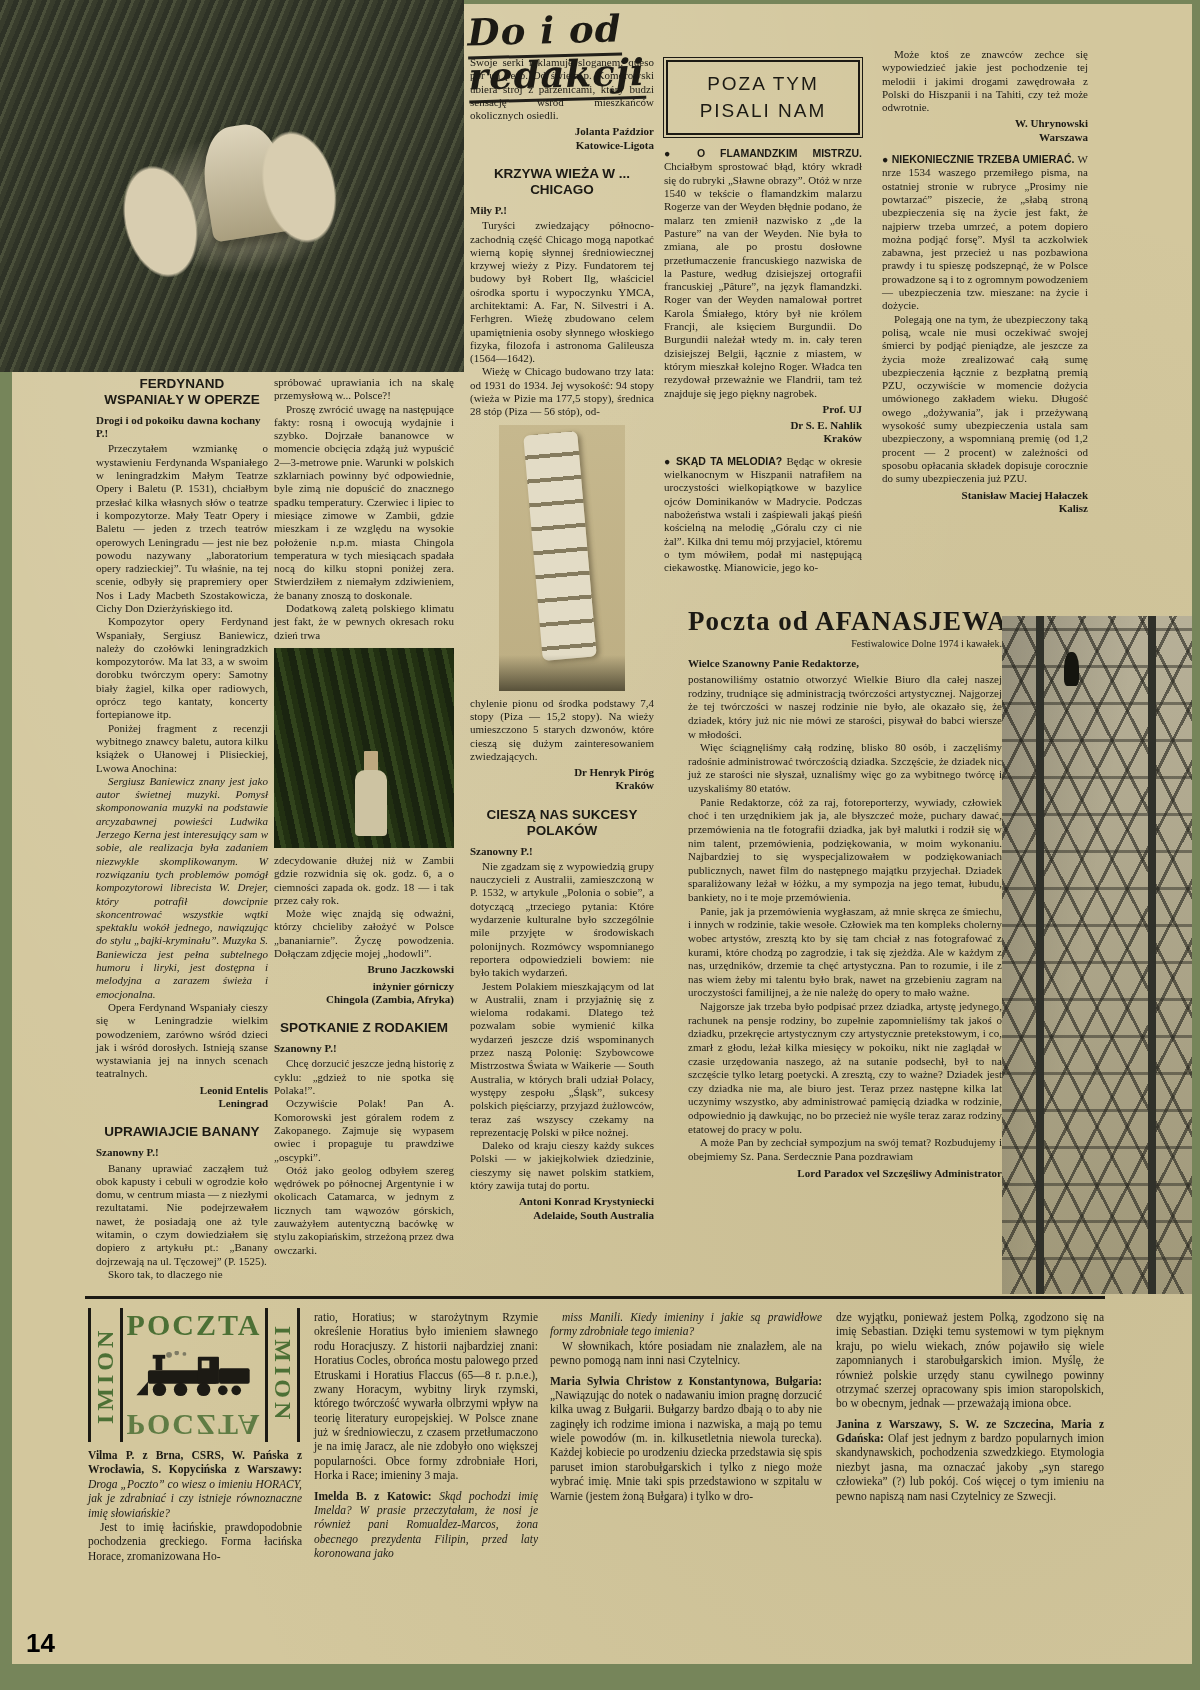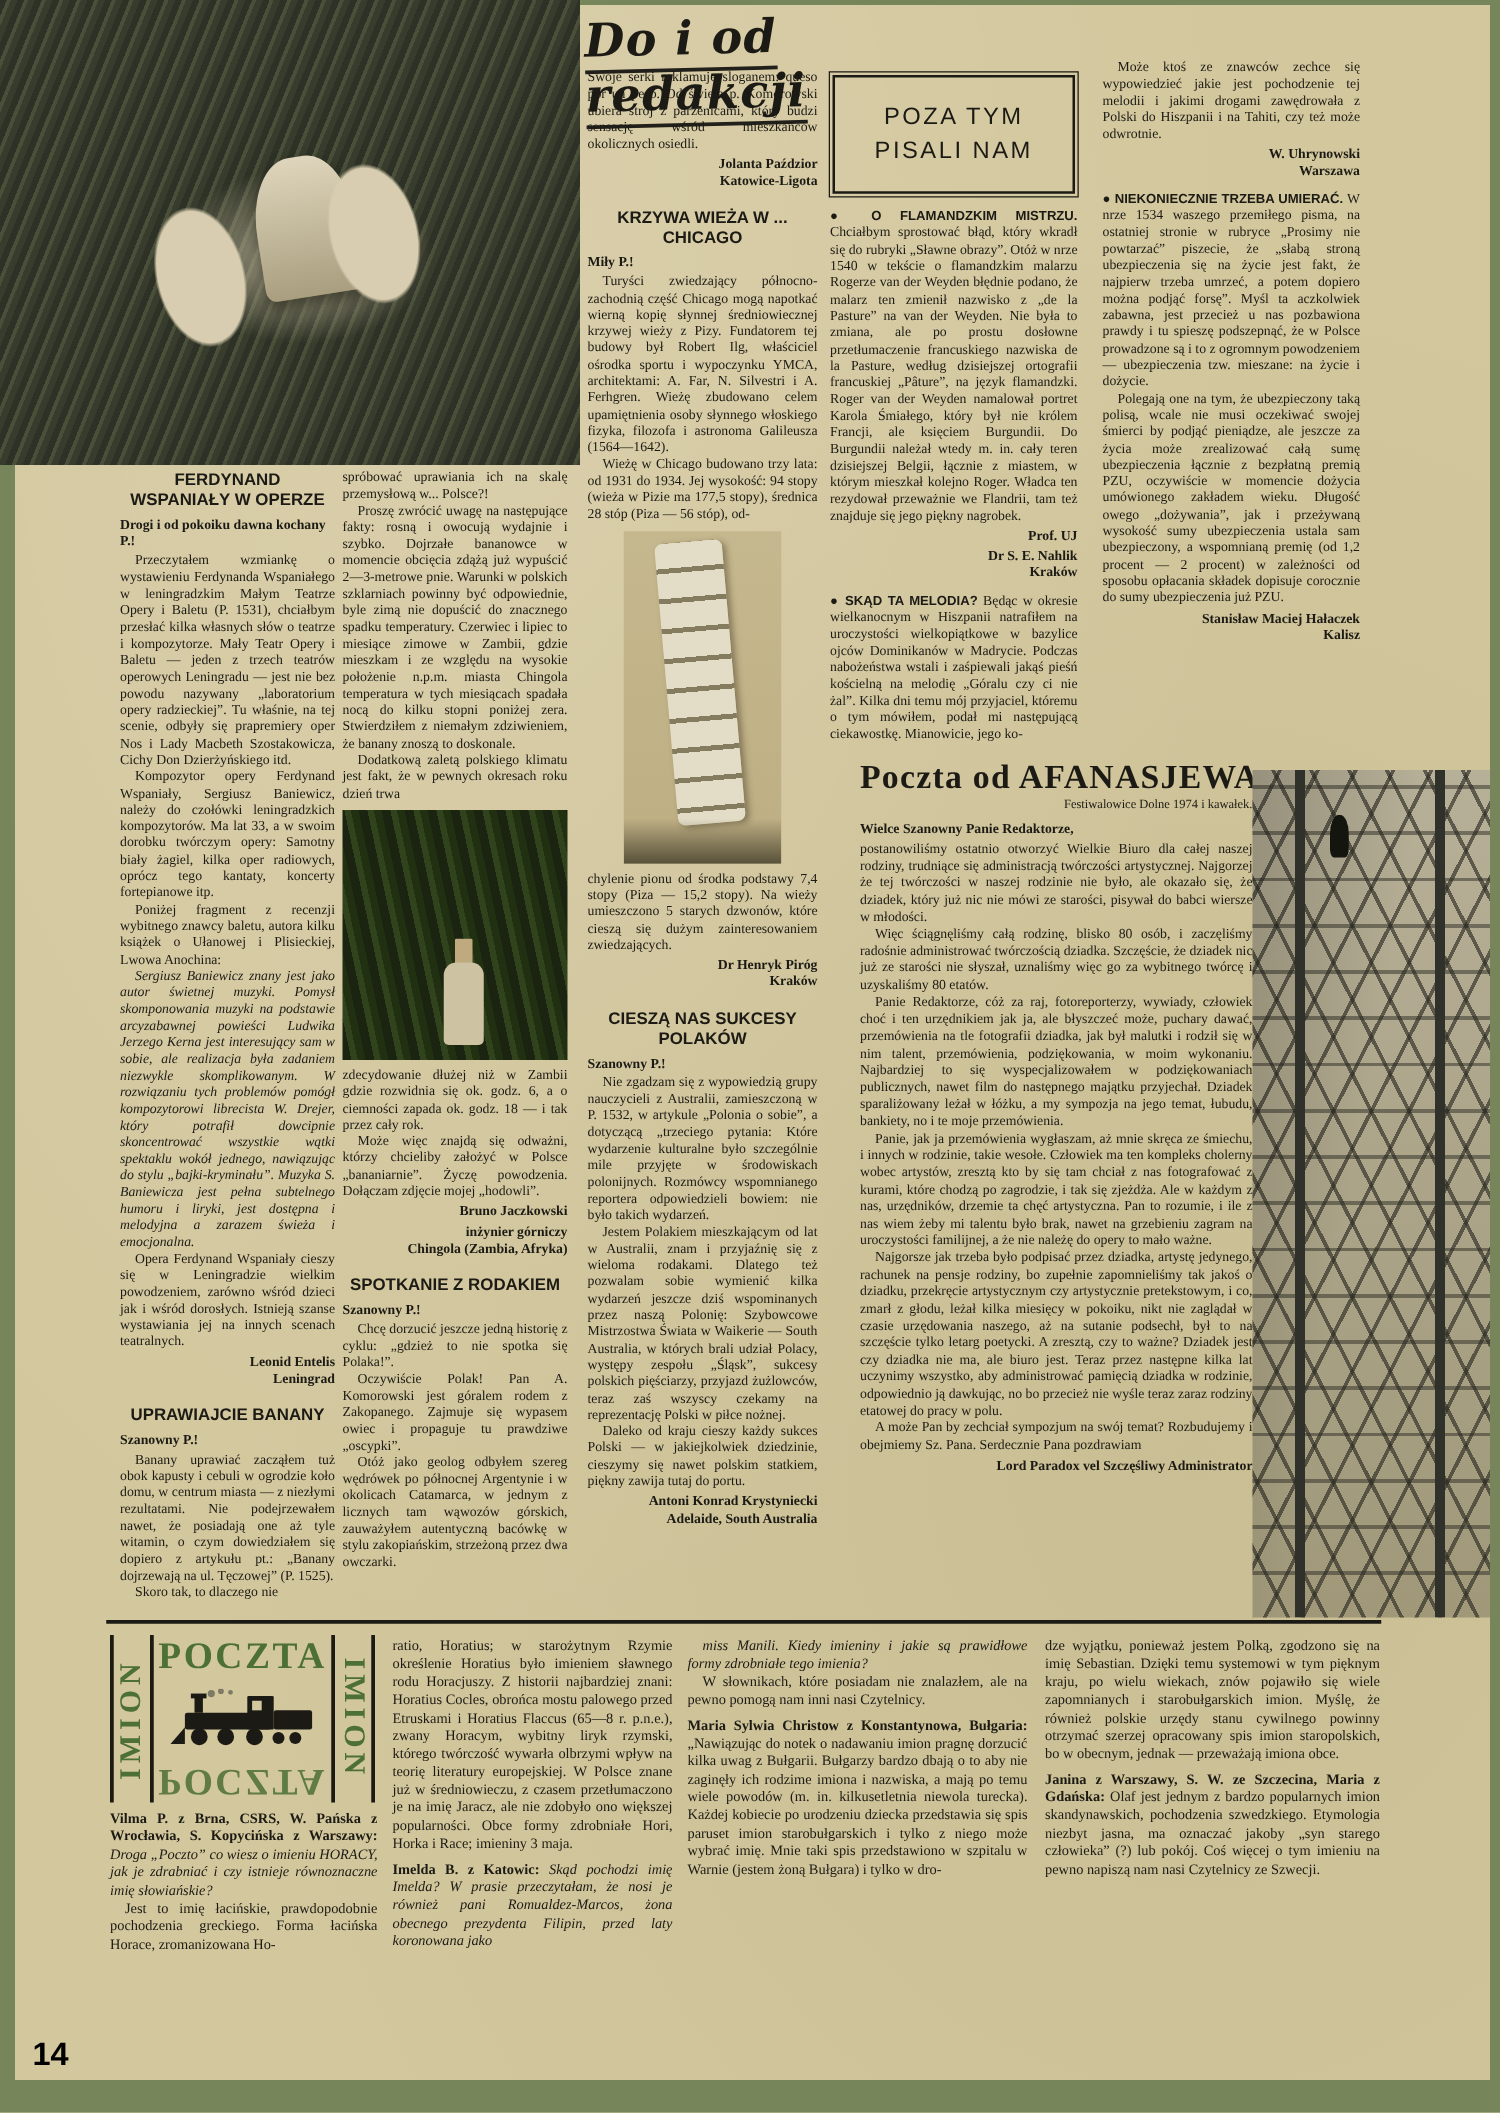--- a/index.html
+++ b/index.html
@@ -47,21 +47,21 @@
   .col > :first-child{margin-top:0}
   .b-p{text-indent:12px}
   .b-pf{text-indent:0}
   .b-pi{font-style:italic;text-indent:12px}
   .b-h{font-family:"Liberation Sans",sans-serif;font-weight:bold;font-size:13.5px;text-align:center;margin:14px 4px 6px;line-height:1.18}
   .b-salut{font-weight:bold;margin:3px 0 2px;text-align:left}
   .b-sig{font-weight:bold;text-align:right;margin-top:3px}
   .b-sigloc{font-weight:bold;text-align:right;margin-bottom:8px}
   .b-bullet{margin-top:9px}
   .b-bullet b{font-family:"Liberation Sans",sans-serif;font-size:10.5px}
-  .b-box{border:2px solid #1c1a14;outline:1px solid #1c1a14;outline-offset:2px;padding:19px 4px;text-align:center;
+  .b-box{border:2px solid #1c1a14;outline:1px solid #1c1a14;outline-offset:2px;padding:9px 4px;text-align:center;
     font-family:"Liberation Sans",sans-serif;font-size:19px;letter-spacing:2px;white-space:pre-line;line-height:1.4;margin:0 2px 12px}
   .b-bigh{font-family:"Liberation Serif",serif;font-weight:bold;font-size:27px;letter-spacing:1px;margin-bottom:3px;
     text-align:left;white-space:nowrap;text-indent:0;line-height:1}
   .b-sub{text-align:right;font-size:10px;margin-bottom:7px}
   .b-qa{font-style:italic;text-indent:0;margin-top:6px}
   .b-qa b{font-style:normal}
   .b-leadp{text-indent:0;margin-top:6px}
   #afanasjew{line-height:1.24}
   #bottom1,#bottom2,#bottom3,#bottom4{font-size:11.5px;line-height:1.25}
   #bottom-rule{position:absolute;left:85px;top:1296px;width:1020px;height:3px;background:#1c1a14}
@@ -128,21 +128,21 @@
     <div class="b-p" data-name="paragraph">Turyści zwiedzający północno-zachodnią część Chicago mogą napotkać wierną kopię słynnej średniowiecznej krzywej wieży z Pizy. Fundatorem tej budowy był Robert Ilg, właściciel ośrodka sportu i wypoczynku YMCA, architektami: A. Far, N. Silvestri i A. Ferhgren. Wieżę zbudowano celem upamiętnienia osoby słynnego włoskiego fizyka, filozofa i astronoma Galileusza (1564—1642).</div>
     <div class="b-p" data-name="paragraph">Wieżę w Chicago budowano trzy lata: od 1931 do 1934. Jej wysokość: 94 stopy (wieża w Pizie ma 177,5 stopy), średnica 28 stóp (Piza — 56 stóp), od-</div>
     <div class="b-img" data-name="leaning-tower-photo" style="height: 266px;"></div>
     <div class="b-pf" data-name="paragraph">chylenie pionu od środka podstawy 7,4 stopy (Piza — 15,2 stopy). Na wieży umieszczono 5 starych dzwonów, które cieszą się dużym zainteresowaniem zwiedzających.</div>
     <div class="b-sig" data-name="signature">Dr Henryk Piróg</div>
     <div class="b-sigloc" data-name="signature-location">Kraków</div>
     <div class="b-h" data-name="letter-heading">CIESZĄ NAS SUKCESY POLAKÓW</div>
     <div class="b-salut" data-name="salutation">Szanowny P.!</div>
     <div class="b-p" data-name="paragraph">Nie zgadzam się z wypowiedzią grupy nauczycieli z Australii, zamieszczoną w P. 1532, w artykule „Polonia o sobie”, a dotyczącą „trzeciego pytania: Które wydarzenie kulturalne było szczególnie mile przyjęte w środowiskach polonijnych. Rozmówcy wspomnianego reportera odpowiedzieli bowiem: nie było takich wydarzeń.</div>
     <div class="b-p" data-name="paragraph">Jestem Polakiem mieszkającym od lat w Australii, znam i przyjaźnię się z wieloma rodakami. Dlatego też pozwalam sobie wymienić kilka wydarzeń jeszcze dziś wspominanych przez naszą Polonię: Szybowcowe Mistrzostwa Świata w Waikerie — South Australia, w których brali udział Polacy, występy zespołu „Śląsk”, sukcesy polskich pięściarzy, przyjazd żużlowców, teraz zaś wszyscy czekamy na reprezentację Polski w piłce nożnej.</div>
-    <div class="b-p" data-name="paragraph">Daleko od kraju cieszy każdy sukces Polski — w jakiejkolwiek dziedzinie, cieszymy się nawet polskim statkiem, piękny zawija tutaj do portu.</div>
+    <div class="b-p" data-name="paragraph">Daleko od kraju cieszy każdy sukces Polski — w jakiejkolwiek dziedzinie, cieszymy się nawet polskim statkiem, który zawija tutaj do portu.</div>
     <div class="b-sig" data-name="signature">Antoni Konrad Krystyniecki</div>
     <div class="b-sigloc" data-name="signature-location">Adelaide, South Australia</div>
   </div>
 <div class="col" id="colD" style="left:664px;top:60px;width:198px" data-name="column-right">
     <div class="b-box" data-name="poza-tym-box">POZA TYM
 PISALI NAM</div>
     <div class="b-bullet" data-name="letter-item"><b>● O FLAMANDZKIM MISTRZU. </b>Chciałbym sprostować błąd, który wkradł się do rubryki „Sławne obrazy”. Otóż w nrze 1540 w tekście o flamandzkim malarzu Rogerze van der Weyden błędnie podano, że malarz ten zmienił nazwisko z „de la Pasture” na van der Weyden. Nie była to zmiana, ale po prostu dosłowne przetłumaczenie francuskiego nazwiska de la Pasture, według dzisiejszej ortografii francuskiej „Pâture”, na język flamandzki. Roger van der Weyden namalował portret Karola Śmiałego, który był nie królem Francji, ale księciem Burgundii. Do Burgundii należał wtedy m. in. cały teren dzisiejszej Belgii, łącznie z miastem, w którym mieszkał kolejno Roger. Władca ten rezydował przeważnie we Flandrii, tam też znajduje się jego piękny nagrobek.</div>
     <div class="b-sig" data-name="signature">Prof. UJ</div>
     <div class="b-sig" data-name="signature">Dr S. E. Nahlik</div>
     <div class="b-sigloc" data-name="signature-location">Kraków</div>

